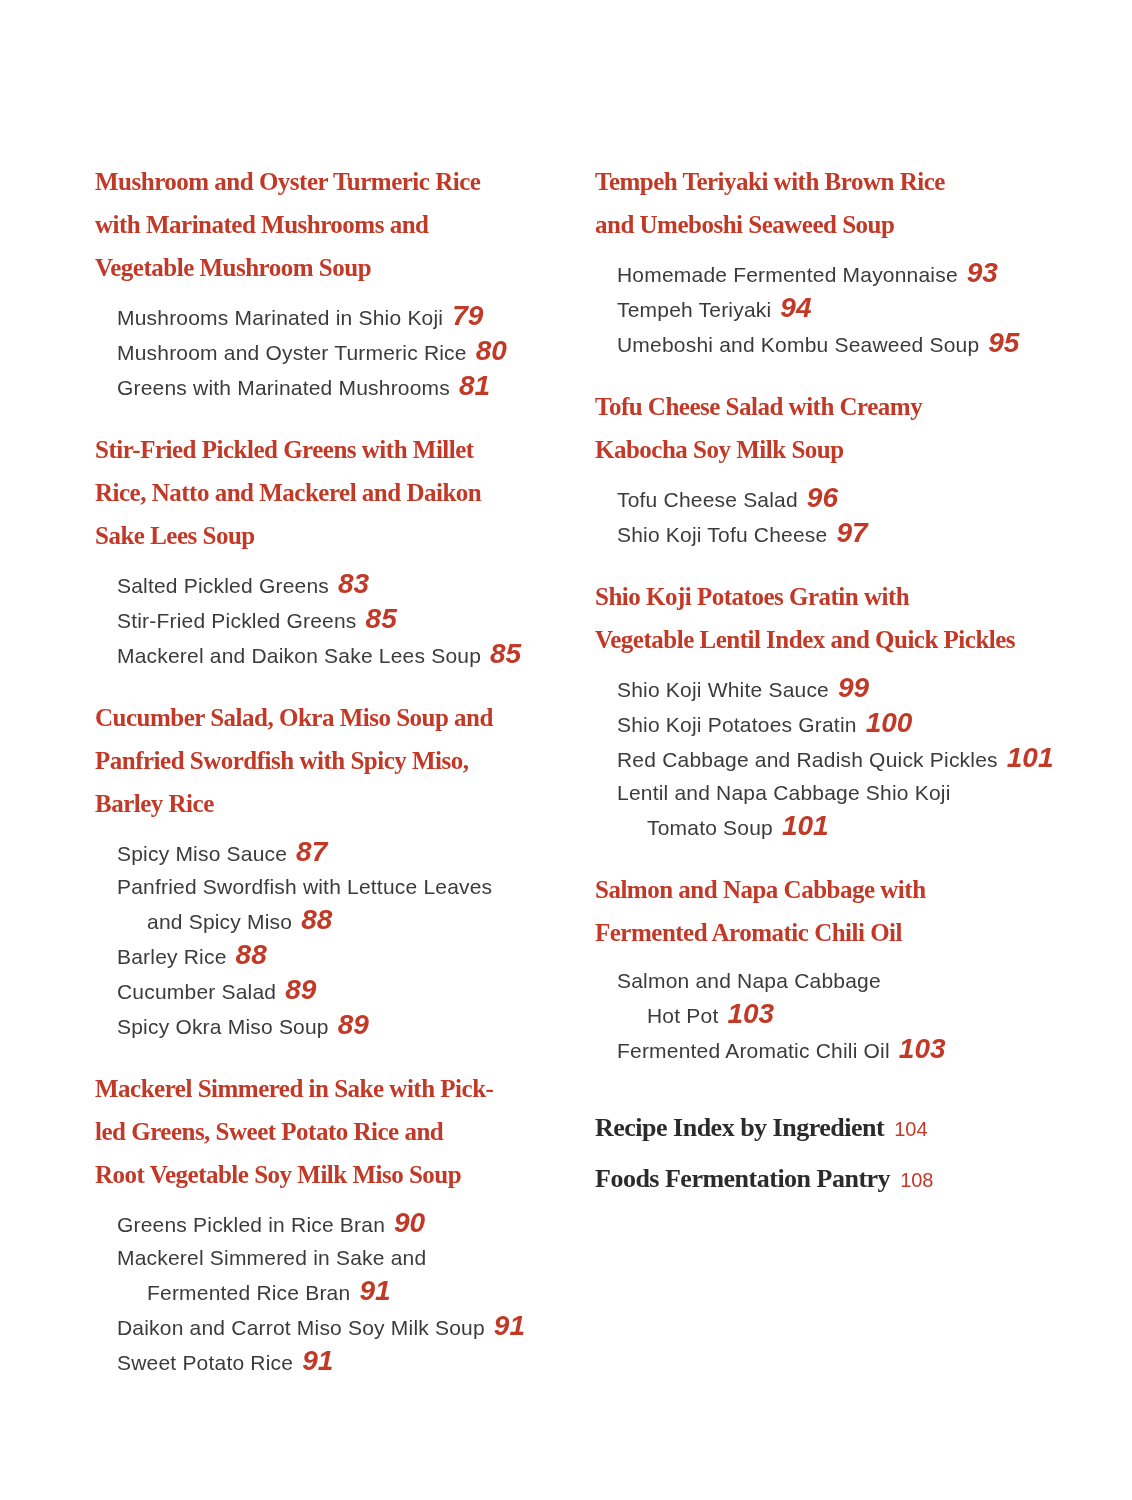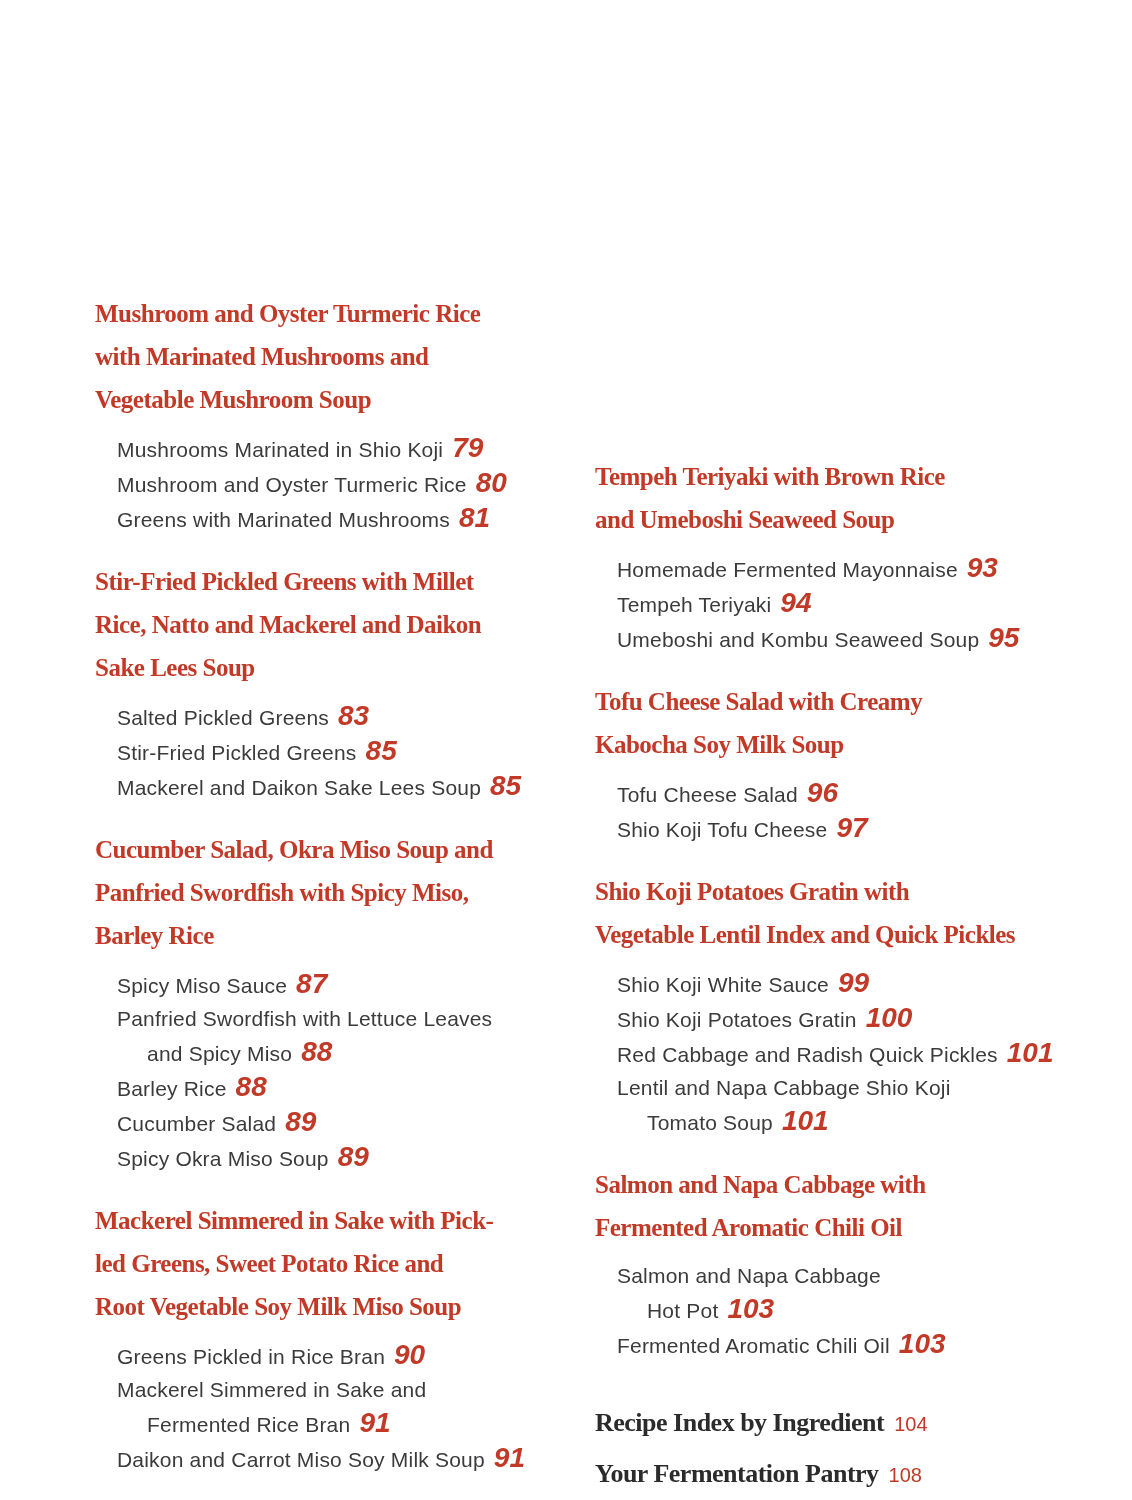--- a/index.html
+++ b/index.html
@@ -17,21 +17,20 @@
     font-family: "Liberation Sans", sans-serif;
     overflow: hidden;
   }
   .page {
     width: 1132px;
     height: 1500px;
     background: var(--bg);
     padding: 160px 55px 0 95px;
     display: flex;
     gap: 40px;
-    align-items: flex-end;
   }
   .column { flex: none; }
   .column-left  { width: 460px; }
   .column-right { width: 480px; }
 
   .toc-section { margin: 0 0 24px 0; }
 
   .section-heading {
     margin: 0 0 10px 0;
     font-family: cursive;
@@ -157,20 +156,23 @@
           <div class="toc-entry">
             <span class="entry-line"><span class="entry-text">Greens Pickled in Rice Bran</span><span class="entry-page">90</span></span>
           </div>
           <div class="toc-entry">
             <span class="entry-line"><span class="entry-text">Mackerel Simmered in Sake and</span></span>
             <span class="entry-line entry-line-wrap"><span class="entry-text">Fermented Rice Bran</span><span class="entry-page">91</span></span>
           </div>
           <div class="toc-entry">
             <span class="entry-line"><span class="entry-text">Daikon and Carrot Miso Soy Milk Soup</span><span class="entry-page">91</span></span>
           </div>
+          <div class="toc-entry">
+            <span class="entry-line"><span class="entry-text">Sweet Potato Rice</span><span class="entry-page">91</span></span>
+          </div>
         </div>
       </section>
     </div>
   <div class="column column-right" id="col-1">
       <section class="toc-section">
         <h2 class="section-heading">
           <span class="heading-line">Tempeh Teriyaki with Brown Rice</span>
           <span class="heading-line">and Umeboshi Seaweed Soup</span>
         </h2>
         <div class="entry-list">
@@ -230,16 +232,16 @@
             <span class="entry-line"><span class="entry-text">Salmon and Napa Cabbage</span></span>
             <span class="entry-line entry-line-wrap"><span class="entry-text">Hot Pot</span><span class="entry-page">103</span></span>
           </div>
           <div class="toc-entry">
             <span class="entry-line"><span class="entry-text">Fermented Aromatic Chili Oil</span><span class="entry-page">103</span></span>
           </div>
         </div>
       </section>
       <div class="toc-footer">
         <div class="footer-entry"><span class="footer-label">Recipe Index by Ingredient</span><span class="footer-page">104</span></div>
-        <div class="footer-entry"><span class="footer-label">Your Fermentation Pantry</span><span class="footer-page">108</span></div>
+        <div class="footer-entry"><span class="footer-label">Foods Fermentation Pantry</span><span class="footer-page">108</span></div>
       </div>
     </div>
 </div>
 
 </body></html>

